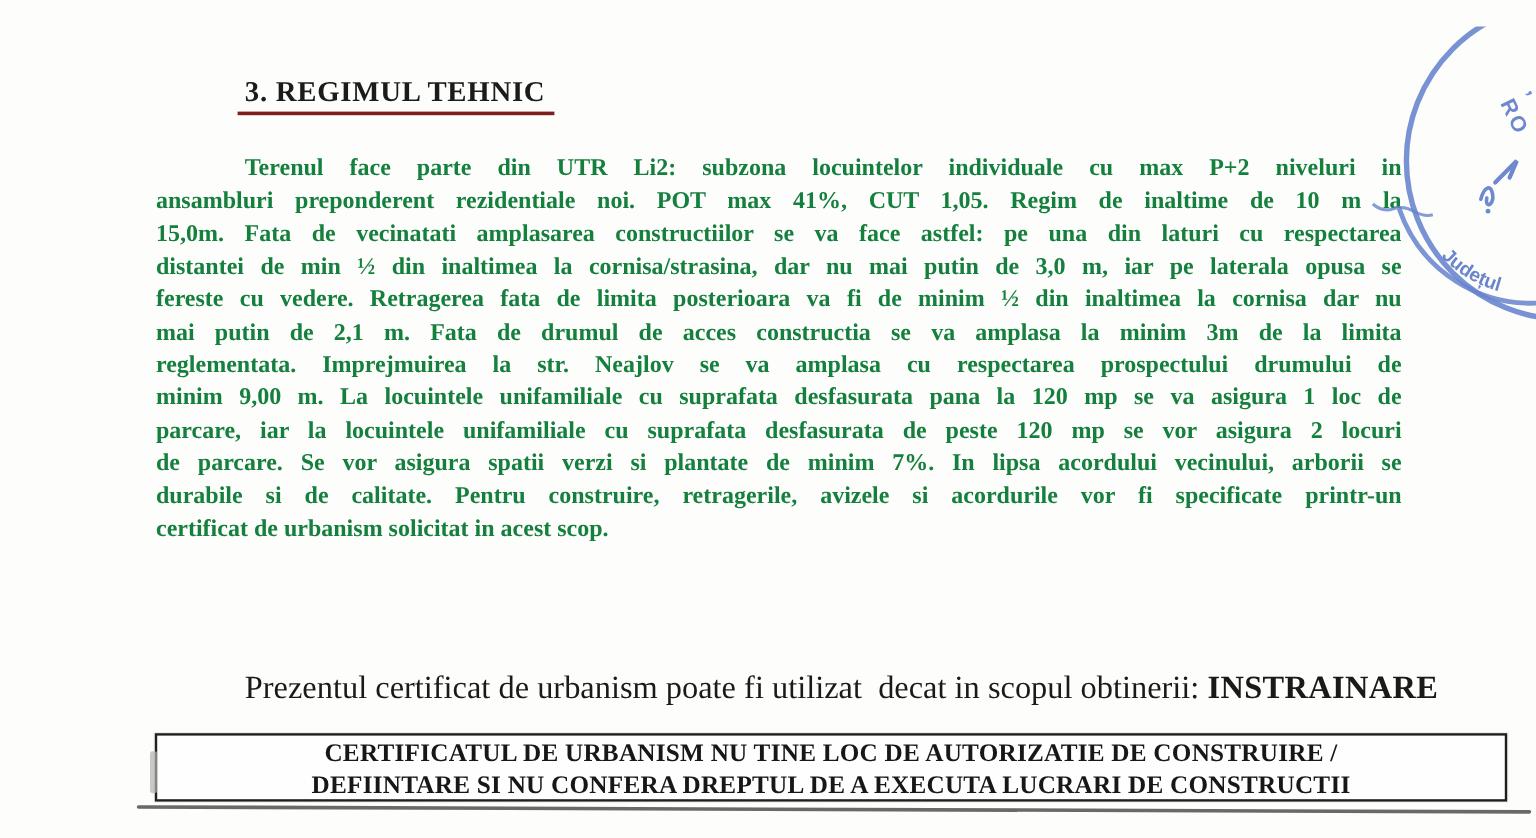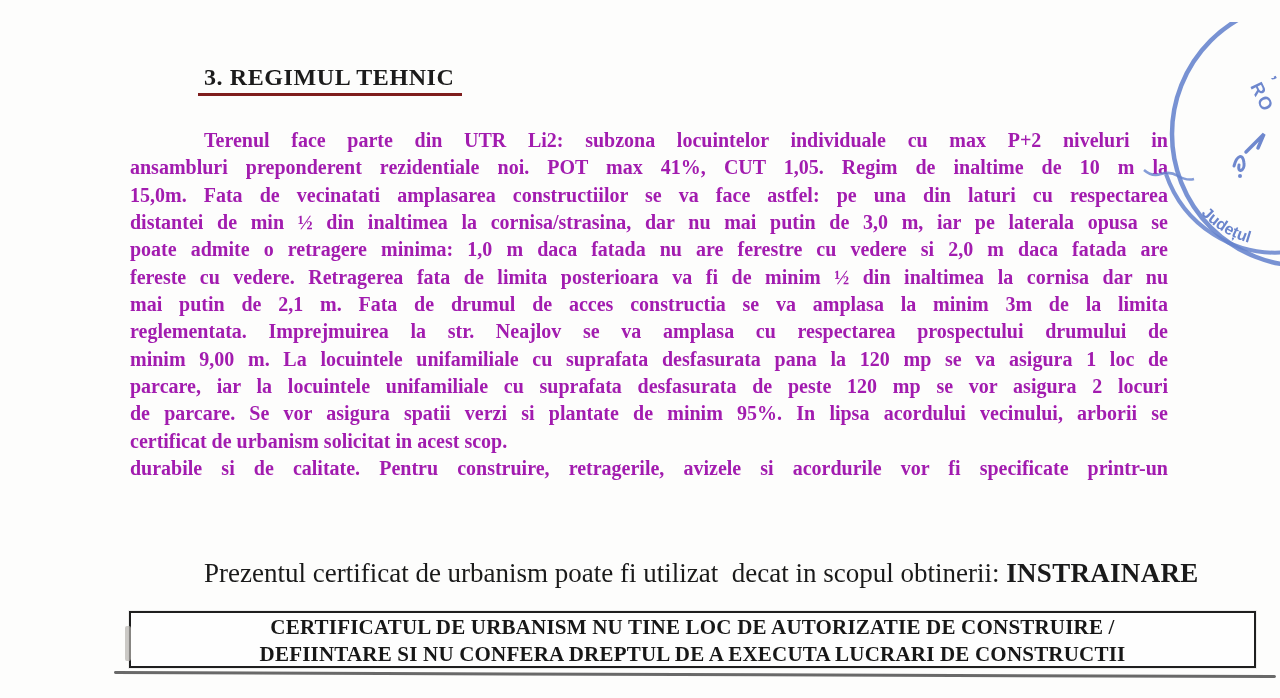--- a/index.html
+++ b/index.html
@@ -19,21 +19,21 @@
     letter-spacing: 0.6px;
     color: #1b1b1b;
     display: inline-block;
     border-bottom: 3px solid #7f1d1d;
     padding: 0 8px 2px 6px;
   }
 
   .para {
     position: absolute;
     left: 130px; top: 127px; width: 1038px;
-    font-size: 20px; font-weight: bold; color: #a21caf;
+    font-size: 20px; font-weight: bold; color: #15803d;
   }
   .pline {
     line-height: 27.35px;
     height: 27.35px;
     text-align: justify;
     text-align-last: justify;
     white-space: normal;
     overflow: hidden;
   }
   .pline.first { padding-left: 74px; }
@@ -92,29 +92,28 @@
 
 <div class="page">
 
   <div class="heading">3. REGIMUL TEHNIC</div>
 
   <div class="para">
     <div class="pline first">Terenul face parte din UTR Li2: subzona locuintelor individuale cu max P+2 niveluri in</div>
     <div class="pline">ansambluri preponderent rezidentiale noi. POT max 41%, CUT 1,05. Regim de inaltime de 10 m la</div>
     <div class="pline">15,0m. Fata de vecinatati amplasarea constructiilor se va face astfel: pe una din laturi cu respectarea</div>
     <div class="pline">distantei de min ½ din inaltimea la cornisa/strasina, dar nu mai putin de 3,0 m, iar pe laterala opusa se</div>
-    <div class="pline">poate admite o retragere minima: 1,0 m daca fatada nu are ferestre cu vedere si 2,0 m daca fatada are</div>
     <div class="pline">fereste cu vedere. Retragerea fata de limita posterioara va fi de minim ½ din inaltimea la cornisa dar nu</div>
     <div class="pline">mai putin de 2,1 m. Fata de drumul de acces constructia se va amplasa la minim 3m de la limita</div>
     <div class="pline">reglementata. Imprejmuirea la str. Neajlov se va amplasa cu respectarea prospectului drumului de</div>
     <div class="pline">minim 9,00 m. La locuintele unifamiliale cu suprafata desfasurata pana la 120 mp se va asigura 1 loc de</div>
     <div class="pline">parcare, iar la locuintele unifamiliale cu suprafata desfasurata de peste 120 mp se vor asigura 2 locuri</div>
-    <div class="pline">de parcare. Se vor asigura spatii verzi si plantate de minim 95%. In lipsa acordului vecinului, arborii se</div>
+    <div class="pline">de parcare. Se vor asigura spatii verzi si plantate de minim 7%. In lipsa acordului vecinului, arborii se</div>
+    <div class="pline">durabile si de calitate. Pentru construire, retragerile, avizele si acordurile vor fi specificate printr-un</div>
     <div class="pline last">certificat de urbanism solicitat in acest scop.</div>
-    <div class="pline">durabile si de calitate. Pentru construire, retragerile, avizele si acordurile vor fi specificate printr-un</div>
   </div>
 
   <div class="usage"><span>Prezentul certificat de urbanism poate fi utilizat  decat in scopul obtinerii: </span><span class="b">INSTRAINARE</span></div>
 
   <div class="notice">
     <div>CERTIFICATUL DE URBANISM NU TINE LOC DE AUTORIZATIE DE CONSTRUIRE /</div>
     <div>DEFIINTARE SI NU CONFERA DREPTUL DE A EXECUTA LUCRARI DE CONSTRUCTII</div>
   </div>
 
   <div class="bottom-rule"></div>

